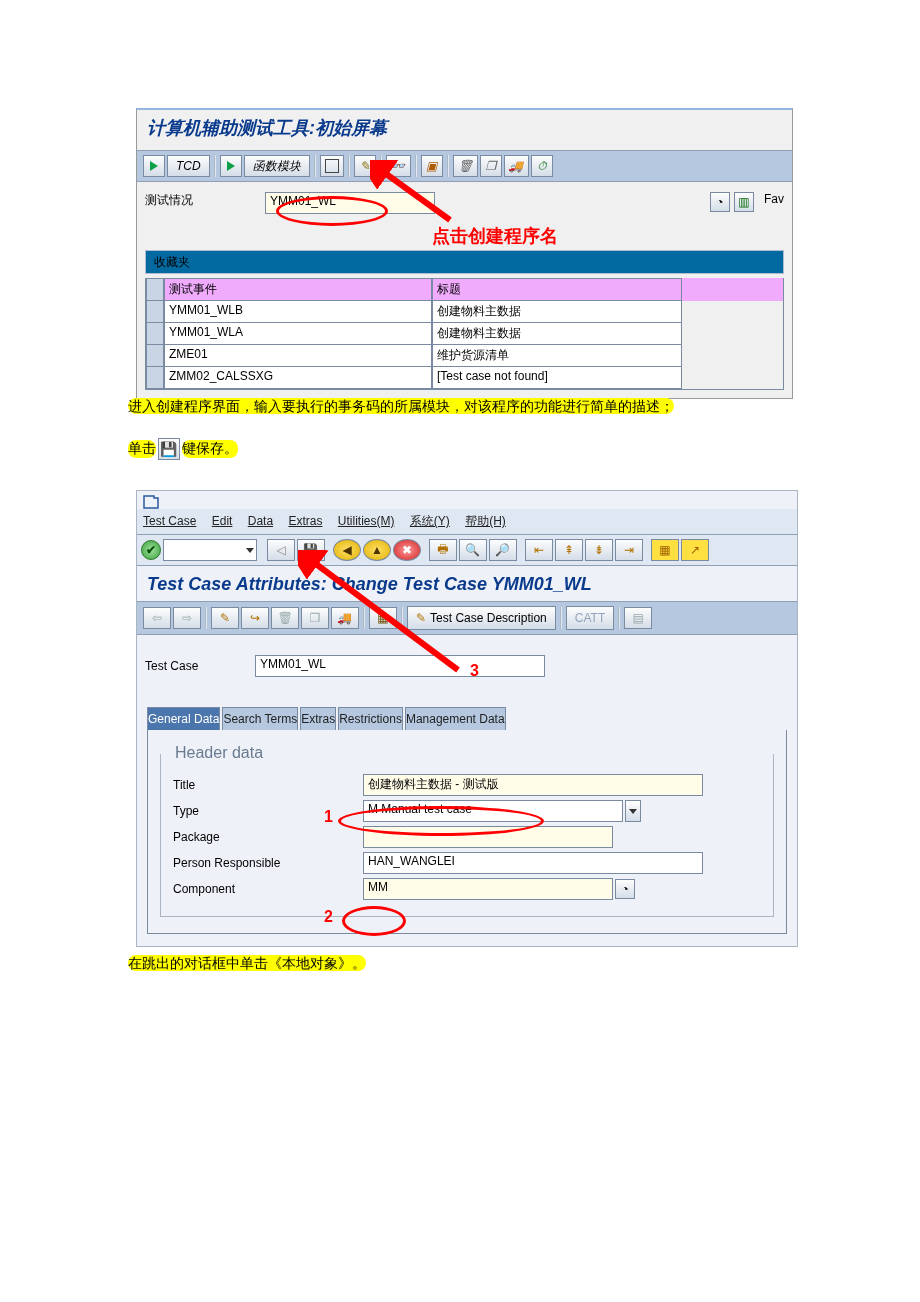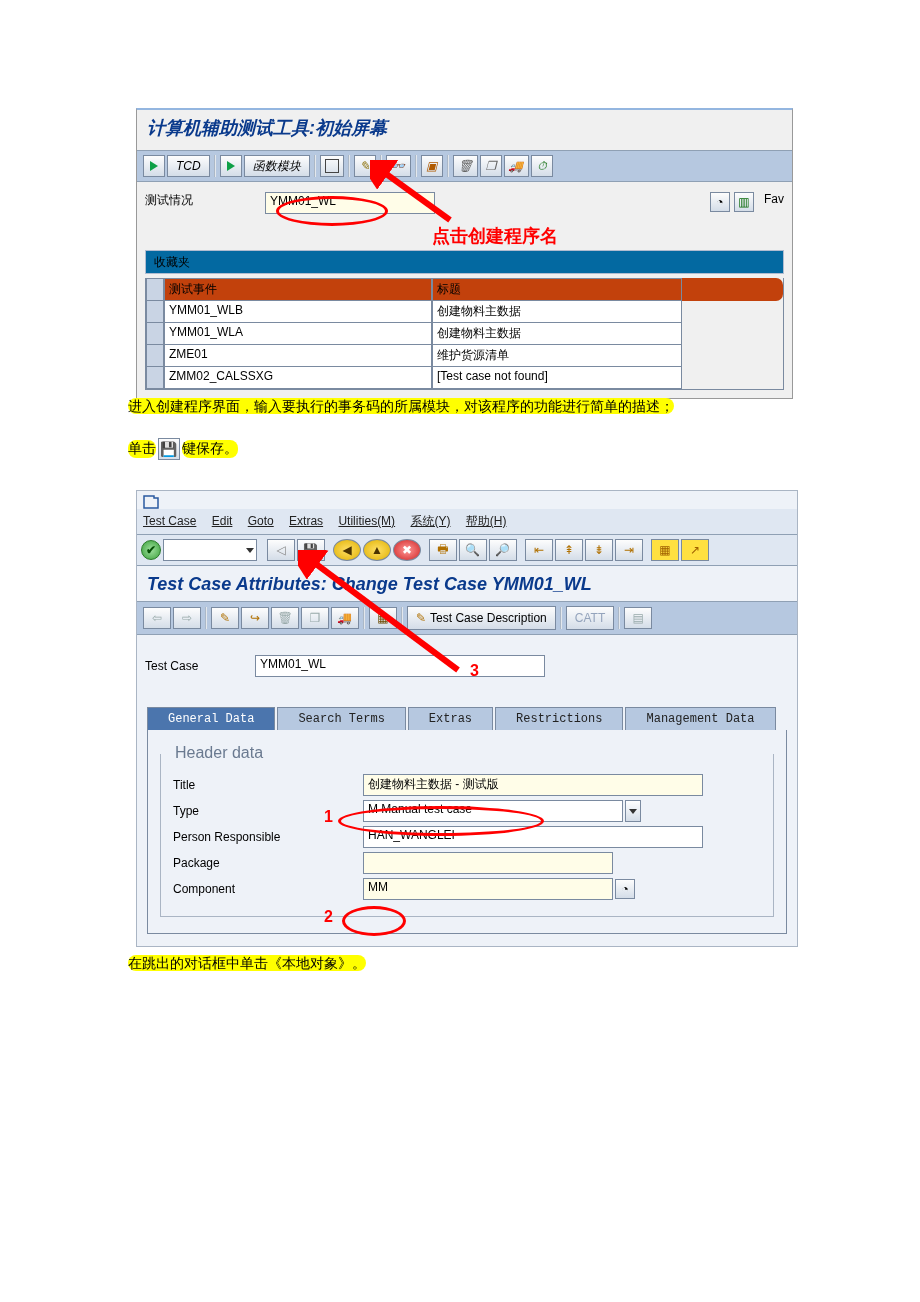--- a/index.html
+++ b/index.html
@@ -15,21 +15,21 @@
 .icon-sq{width:12px;height:12px;border:1px solid #444;}
 .icon-pencil{color:#8a6d00;}
 .icon-glasses{color:#444;}
 .icon-trash{color:#666;}
 .row-form{padding:10px 8px 6px;display:flex;}
 .lbl{width:120px;}
 .inp{height:18px;border:1px solid #7a8aa0;background:#fffde8;padding:1px 4px;}
 .tiny{height:18px;width:18px;border:1px solid #7a8aa0;background:linear-gradient(#fdfdfd,#d4dde8);display:inline-flex;align-items:center;justify-content:center;margin-left:4px;}
 .fav{background:#0369a1;border:1px solid #b0bcd0;height:22px;line-height:22px;padding:0 8px;margin:8px 8px 0 8px;}
 .table1{margin:4px 8px 8px;border:1px solid #7a8aa0;border-top:none;}
-.table1 .hdr{display:flex;background:#c2410c;border-radius:7px;}
+.table1 .hdr{display:flex;background:#f0abfc;}
 .table1 .hdr>div{border:1px solid #7a8aa0;padding:2px 4px;box-sizing:border-box;}
 .table1 .rw{display:flex;}
 .table1 .rw>div{border:1px solid #7a8aa0;border-top:none;padding:2px 4px;box-sizing:border-box;background:#fff;height:22px;}
 .c-h{width:18px;background:#c9d4e4 !important;}
 .c1{width:268px;}
 .c2{width:250px;}
 
 .oval{position:absolute;border:3px solid #f00;border-radius:50%/50%;pointer-events:none;}
 .note{position:absolute;font-size:18px;font-weight:bold;color:#f00;}
 .redarrow{position:absolute;pointer-events:none;}
@@ -43,21 +43,21 @@
 .green-check{width:18px;height:18px;border-radius:50%;border:1px solid #2a7a2a;background:radial-gradient(#9fe09f,#3aa03a);color:#065006;display:inline-flex;align-items:center;justify-content:center;font-weight:bold;}
 .dd{height:20px;width:90px;border:1px solid #7a8aa0;background:#fff;display:inline-flex;align-items:center;justify-content:flex-end;padding-right:2px;}
 .dd .tri{width:0;height:0;border-top:5px solid #333;border-left:4px solid transparent;border-right:4px solid transparent;}
 .icb{height:20px;min-width:20px;border:1px solid #7a8aa0;background:linear-gradient(#fdfdfd,#d4dde8);display:inline-flex;align-items:center;justify-content:center;padding:0 3px;}
 .title2{font-size:18px;font-weight:bold;color:#0a3a8c;font-style:italic;padding:8px 10px 6px;border-bottom:1px solid #8fa0b4;}
 .tbar2{display:flex;align-items:center;padding:4px 6px;gap:2px;background:#b6c8e0;border-bottom:1px solid #8fa0b4;}
 .labbtn{height:22px;border:1px solid #7a8aa0;background:linear-gradient(#fdfdfd,#d4dde8);padding:0 8px;display:inline-flex;align-items:center;font-size:12px;}
 .tcrow{padding:20px 4px 10px 4px;display:flex;align-items:center;}
 .tcrow .l{width:110px;padding-left:4px;}
 .tabs{display:flex;padding:0 10px;margin-top:20px;}
-.tab{height:22px;padding:0 20px;border:1px solid #7a8aa0;border-bottom:none;background:#b6c8e0;color:#222;display:inline-flex;align-items:center;font-size:12px;margin-right:2px;font-family:Liberation Mono, monospace;}
+.tab{height:22px;padding:0 0;border:1px solid #7a8aa0;border-bottom:none;background:#b6c8e0;color:#222;display:inline-flex;align-items:center;font-size:12px;margin-right:2px;}
 .tab.active{background:#4b75ad;color:#fff;}
 .panel{margin:0 10px 12px;border:1px solid #7a8aa0;border-top:none;background:#eef2f8;padding:14px 12px 16px;}
 .grp{border:1px solid #aab5c4;border-top:none;position:relative;padding:16px 12px 12px;margin-top:10px;}
 .grp .cap{position:absolute;top:-10px;left:8px;background:#eef2f8;color:#6a7a90;padding:0 6px;font-size:16px;}
 .frow{display:flex;align-items:center;margin:4px 0;}
 .flab{width:190px;}
 .fin{height:18px;border:1px solid #7a8aa0;background:#fffde8;padding:1px 4px;}
 .fin.white{background:#fff;}
 .fin.wide{width:330px;}
 .fin.med{width:250px;}
@@ -167,21 +167,21 @@
 
   <div class="ss2">
     <div style="padding:4px 6px 0;">
       <svg width="16" height="14">
           <path d="M1 1 H11 V3 H15 V13 H1 Z" fill="none" stroke="#2a5aa0" stroke-width="1.5"></path>
         </svg>
     </div>
     <div class="menu2">
       <span>Test Case</span>
       <span>Edit</span>
-      <span>Goto</span>
+      <span>Data</span>
       <span>Extras</span>
       <span>Utilities(M)</span>
       <span>系统(Y)</span>
       <span>帮助(H)</span>
     </div>
 
     <div class="appbar">
       <div class="green-check">✔</div>
       <div class="dd">
           <div class="tri"></div>
@@ -252,26 +252,26 @@
           <div class="fin wide">创建物料主数据 - 测试版</div>
         </div>
         <div class="frow">
           <div class="flab">Type</div>
           <div class="fin white med">M Manual test case</div>
           <div class="drop">
               <div class="tri"></div>
             </div>
         </div>
         <div class="frow">
+          <div class="flab">Package</div>
+          <div class="fin sm"></div>
+        </div>
+        <div class="frow">
           <div class="flab">Person Responsible</div>
           <div class="fin wide white">HAN_WANGLEI</div>
-        </div>
-        <div class="frow">
-          <div class="flab">Package</div>
-          <div class="fin sm"></div>
         </div>
         <div class="frow">
           <div class="flab">Component</div>
           <div class="fin compbox">MM</div>
           <div class="tiny" style="margin-left:2px;">◔</div>
         </div>
       </div>
     </div>
   </div>
 

